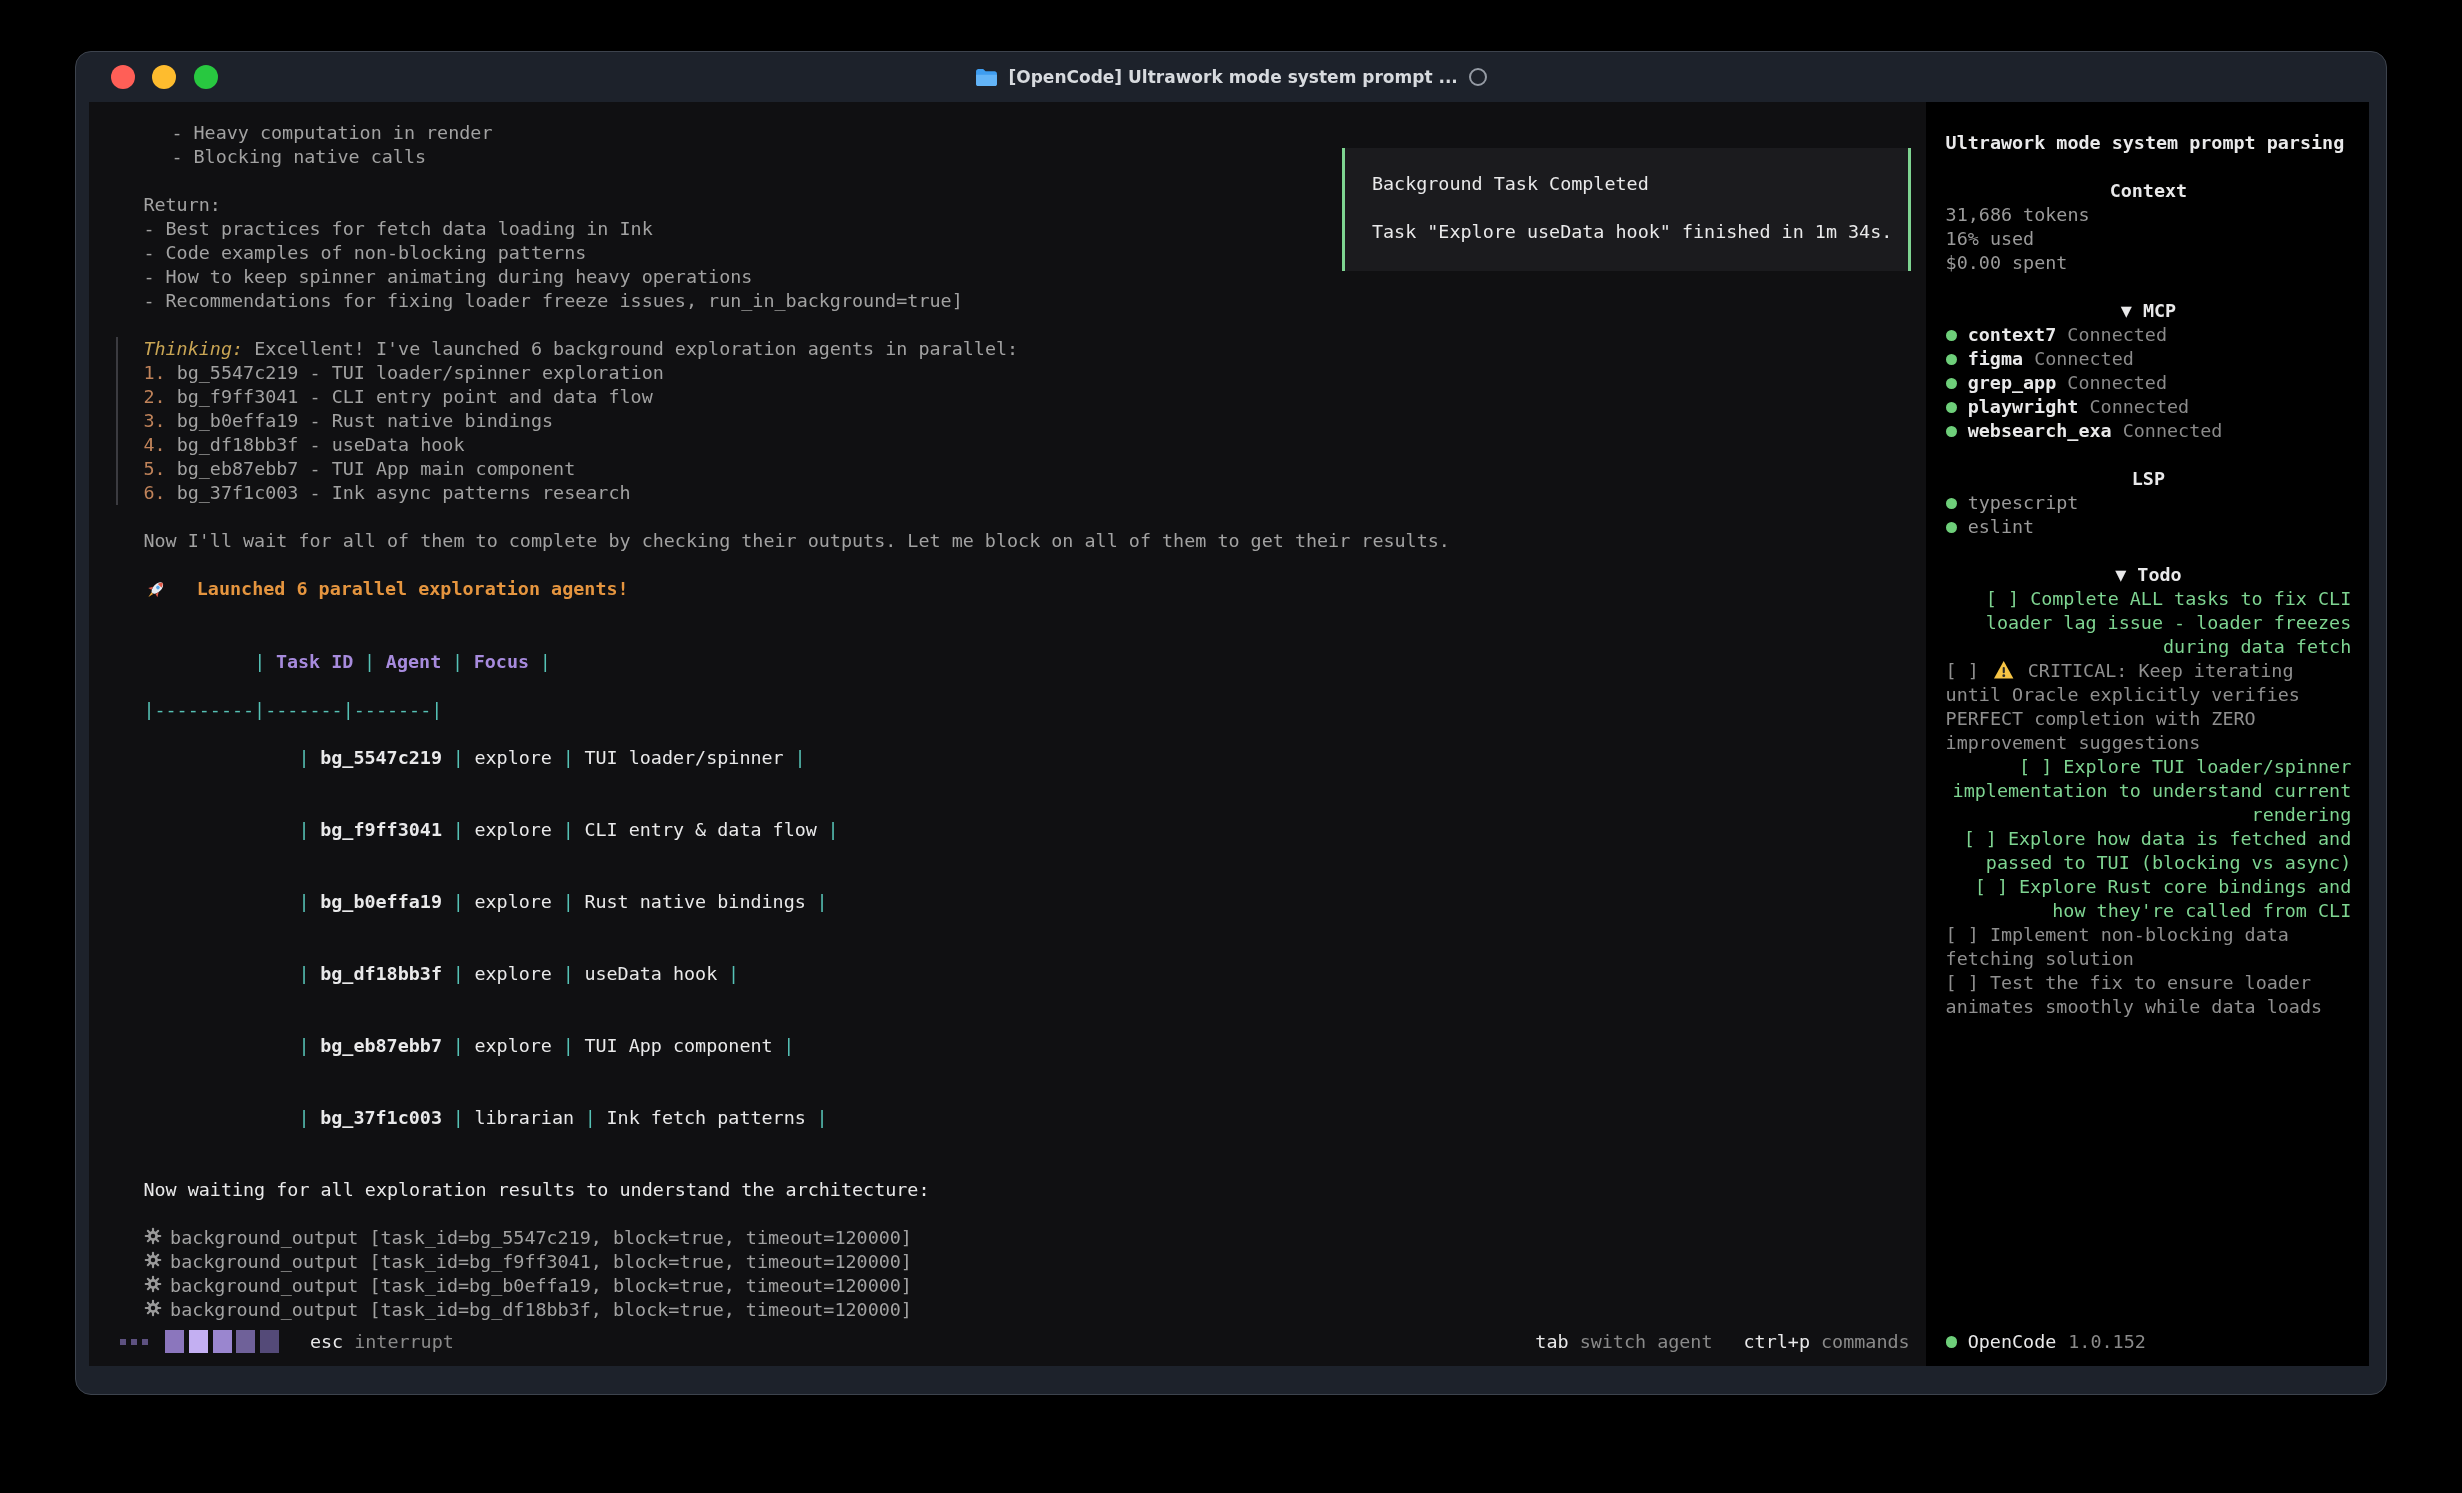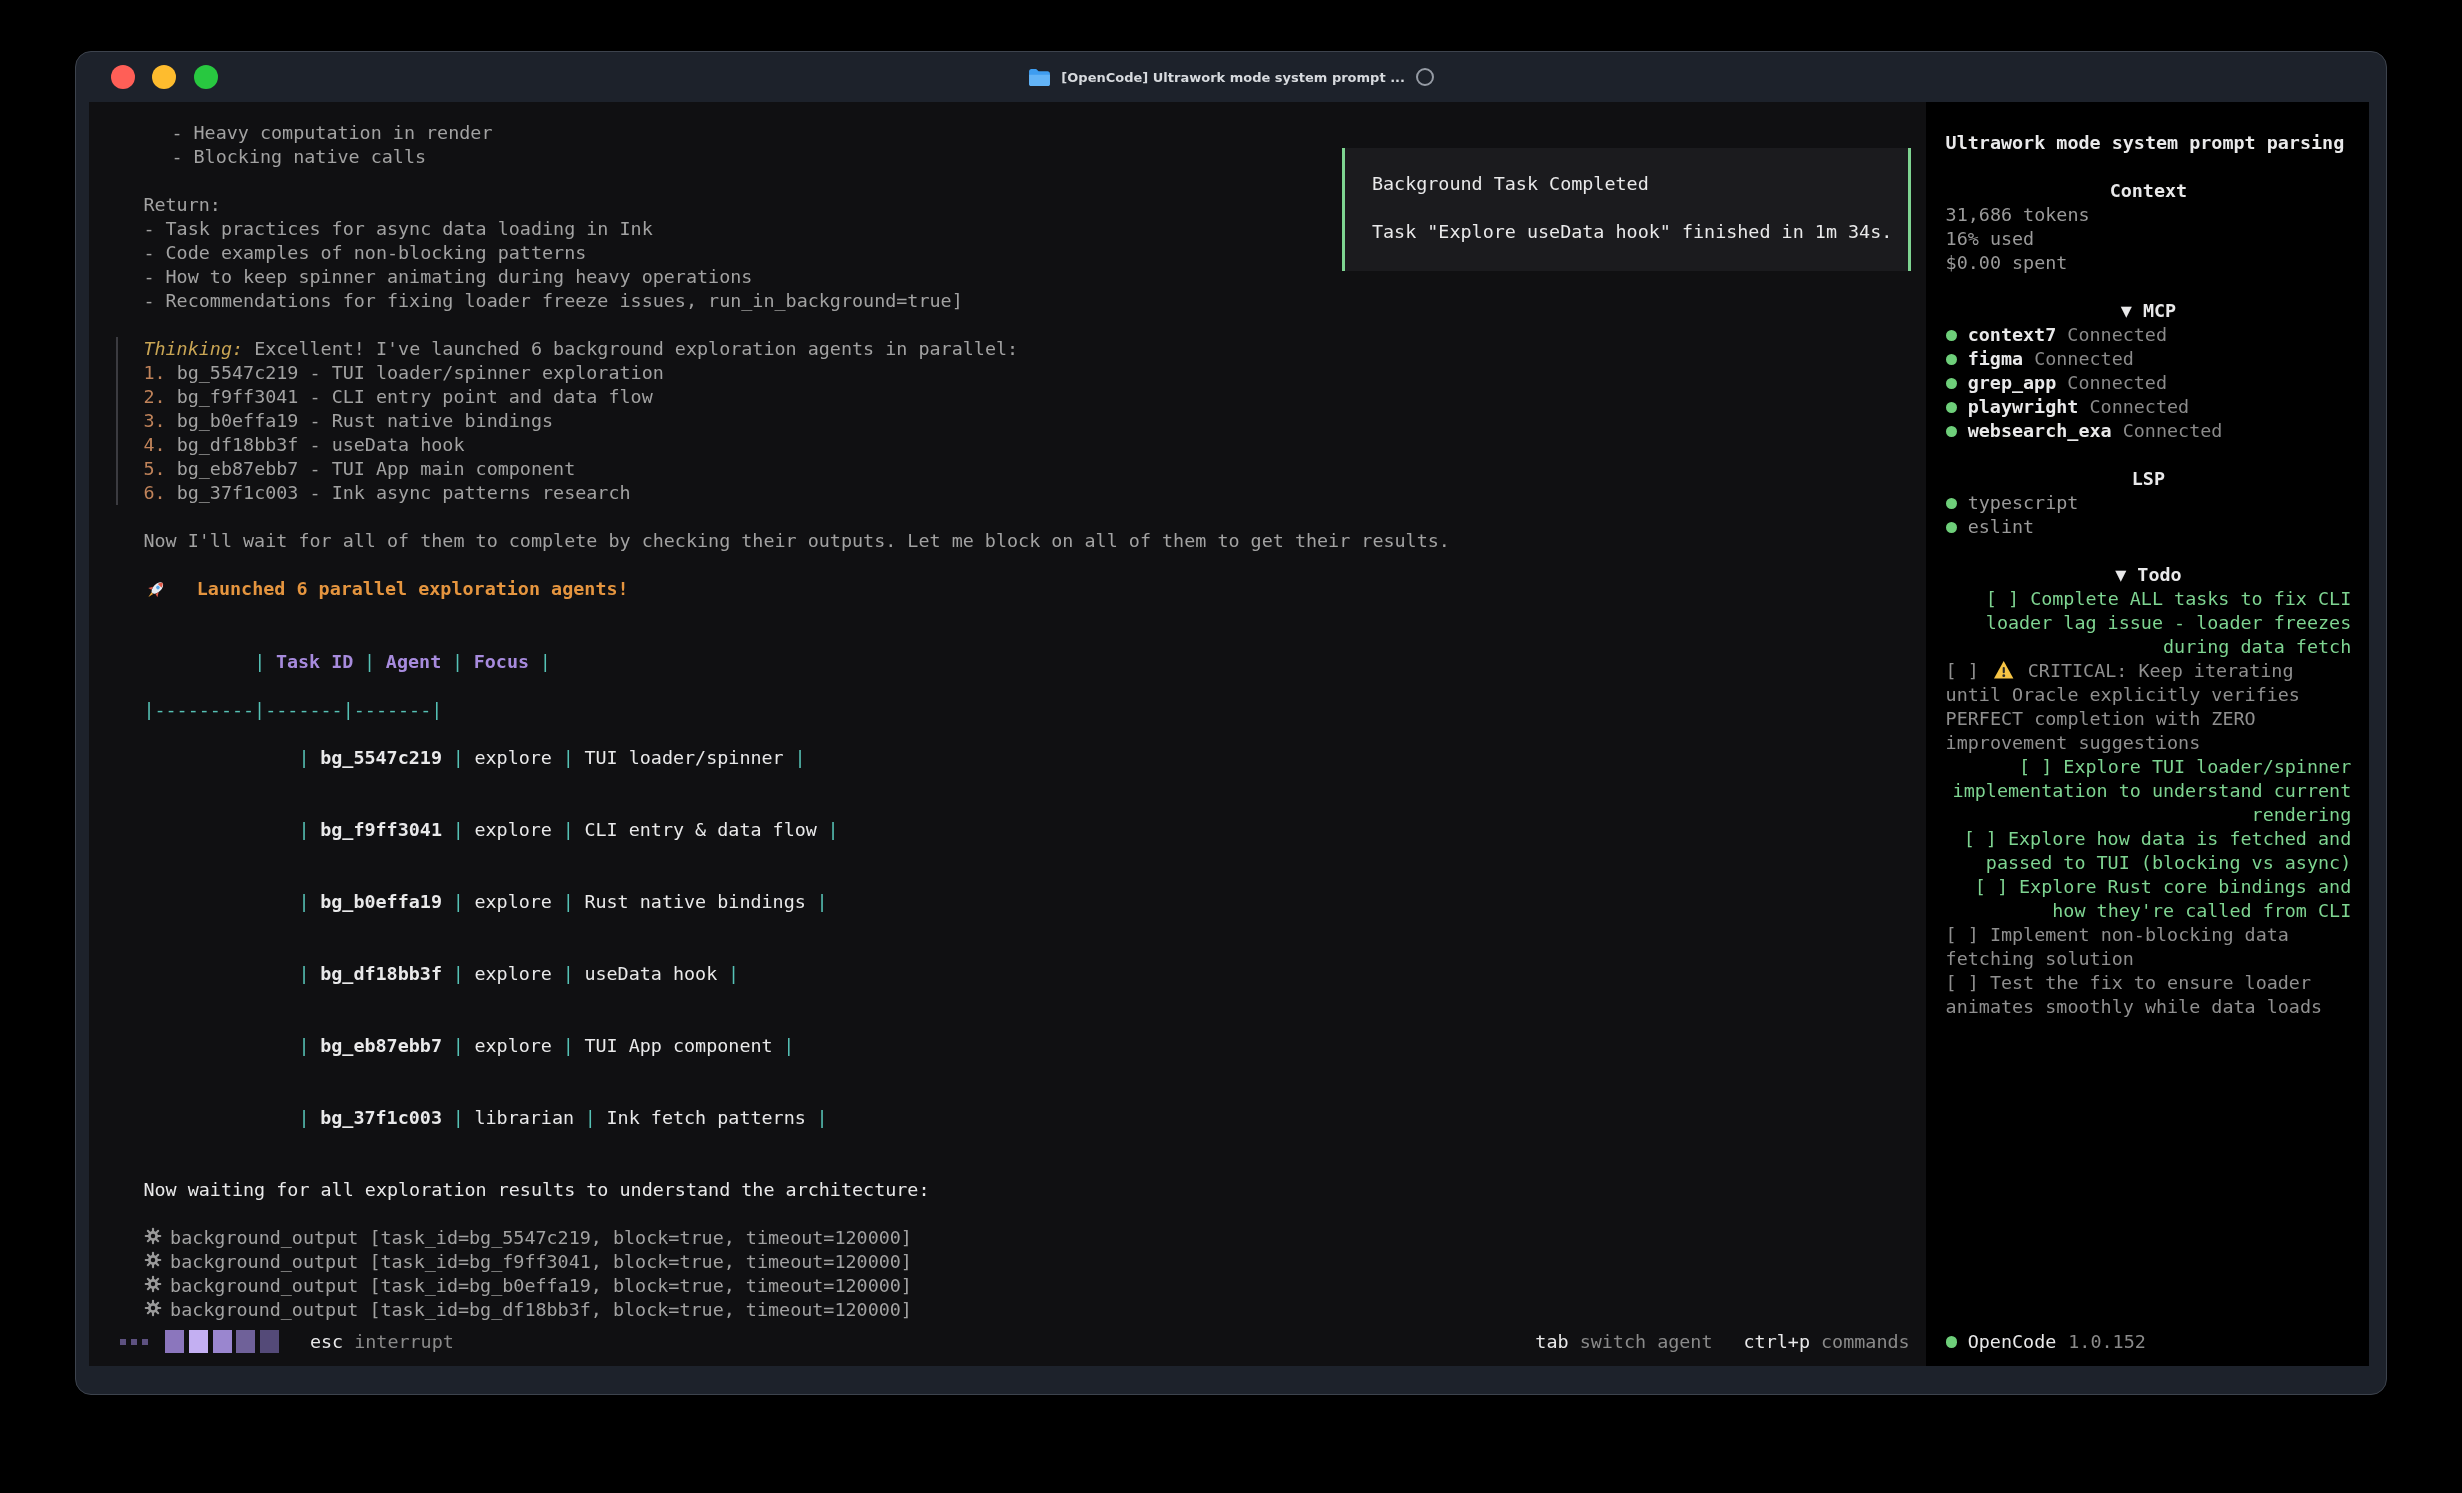--- a/index.html
+++ b/index.html
@@ -6,21 +6,21 @@
   body{width:2462px;height:1493px;position:relative;font-family:"DejaVu Sans Mono",monospace;-webkit-font-smoothing:antialiased;}
 
   .window{position:absolute;left:75px;top:51px;width:2312px;height:1344px;background:#1d222b;
           border:1.3px solid #3d434d;border-radius:16px;box-sizing:border-box;overflow:hidden;}
 
   
   .titlebar{height:50px;position:relative;display:flex;align-items:center;}
   .lights{position:absolute;left:35px;top:0;bottom:0;display:flex;align-items:center;gap:17.4px;}
   .light{width:24px;height:24px;border-radius:50%;}
   .title-wrap{margin:0 auto;display:flex;align-items:center;gap:10.7px;
-              font-family:"DejaVu Sans",sans-serif;font-weight:bold;font-size:13px;color:#d7dade;text-align:right;}
+              font-family:"DejaVu Sans",sans-serif;font-weight:bold;font-size:17px;color:#d7dade;text-align:right;}
   .ring{width:14.7px;height:14.7px;border:2.7px solid #959ba4;border-radius:50%;display:inline-block;}
 
   
   .content{position:absolute;left:13.4px;right:17.4px;top:50px;bottom:28px;display:flex;}
   .main{flex:1;background:#101012;position:relative;overflow:hidden;}
   .sidebar{width:443px;background:#000000;box-sizing:border-box;position:relative;
            padding:29px 17.4px 0 20px;font-size:18.4px;line-height:24px;color:#9a9a9a;}
 
   .main-scroll{position:absolute;left:0;right:0;top:0;bottom:43px;padding:19px 0 0 54px;
                font-size:18.4px;line-height:24px;color:#a2a2a2;overflow:hidden;}
@@ -109,21 +109,21 @@
 
       <div class="main-scroll">
 
         <div class="indent">
           <div class="ln">- Heavy computation in render</div>
             <div class="ln">- Blocking native calls</div>
         </div>
         <div class="blank"></div>
         <div class="ln">Return:</div>
         <div>
-          <div class="ln">- Task practices for async data loading in Ink</div>
+          <div class="ln">- Best practices for fetch data loading in Ink</div>
             <div class="ln">- Code examples of non-blocking patterns</div>
             <div class="ln">- How to keep spinner animating during heavy operations</div>
             <div class="ln">- Recommendations for fixing loader freeze issues, run_in_background=true]</div>
         </div>
         <div class="blank"></div>
 
         <div class="think">
           <div class="ln"><span class="gold">Thinking:</span><span> </span><span>Excellent! I've launched 6 background exploration agents in parallel:</span></div>
           <div>
             <div class="ln"><span class="num">1.</span><span> </span><span>bg_5547c219 - TUI loader/spinner exploration</span></div>

